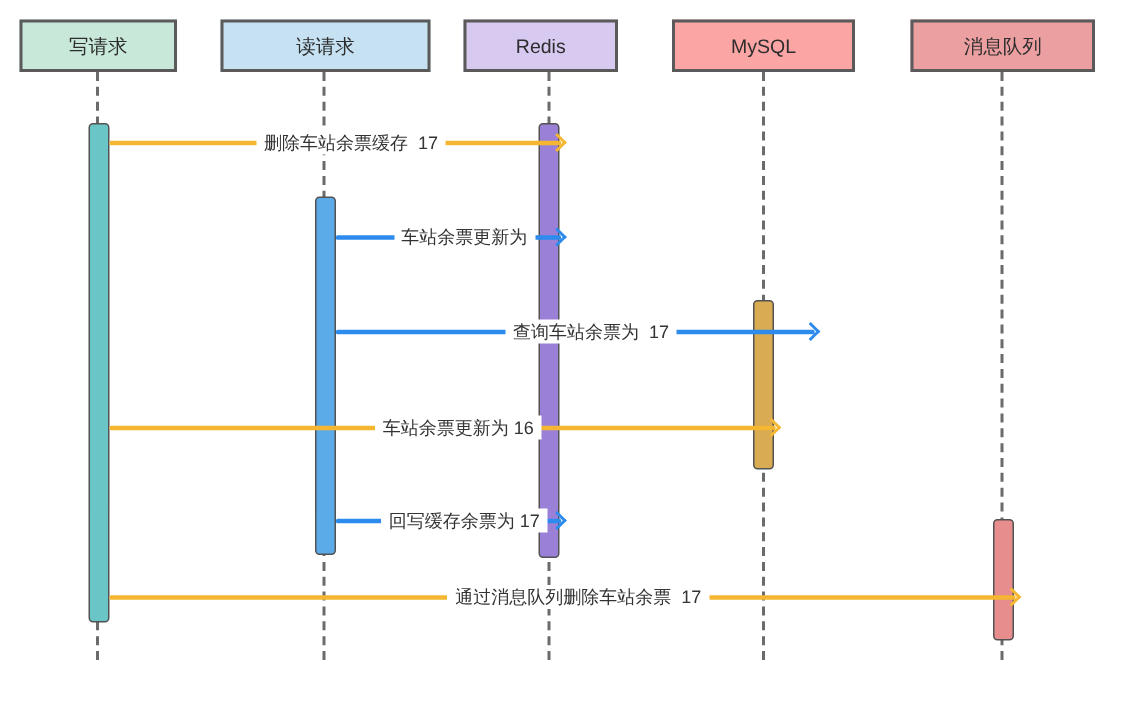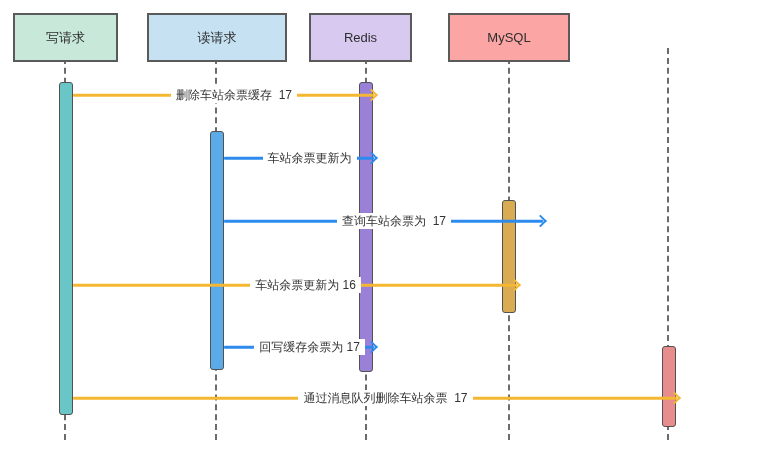--- a/index.html
+++ b/index.html
@@ -4,21 +4,21 @@
 <style>
   html,body { margin:0; padding:0; background:#ffffff; }
   .canvas {
     position:relative; width:758px; height:467px; background:#ffffff;
     font-family:"Liberation Sans","DejaVu Sans",sans-serif; overflow:hidden;
   }
   .lifeline {
     position:absolute; width:0; border-left:2px dashed #6b6b6b; z-index:1;
   }
   .pbox {
-    position:absolute; top:13px; height:49px; border:2px solid #5a5a5a;
+    position:absolute; top:13px; height:35px; border:2px solid #5a5a5a;
     display:flex; align-items:center; justify-content:center;
     font-size:13px; color:#2d2d2d; box-sizing:border-box; z-index:4;
   }
   .abar {
     position:absolute; width:14px; border:1.5px solid #525252; border-radius:3px;
     box-sizing:border-box; z-index:2;
   }
   .msg { position:absolute; height:20px; z-index:3;
          display:flex; align-items:center; justify-content:center;padding-left:18px; }
   .msg .line { position:absolute; left:0; right:3px; top:50%; height:2.5px;
@@ -48,20 +48,23 @@
     <span>写请求</span>
   </div>
   <div class="pbox" style="left:147px; width:140px; background:#c5e1f2">
     <span>读请求</span>
   </div>
   <div class="pbox" style="left:309px; width:103px; background:#d7c9f0">
     <span>Redis</span>
   </div>
   <div class="pbox" style="left:448px; width:122px; background:#fca5a5">
     <span>MySQL</span>
+  </div>
+  <div class="pbox" style="left:607px; width:123px; background:#eb9fa1">
+    <span>消息队列</span>
   </div>
 
   <div class="abar" style="left:59px;  top:82px;  height:333px; background:#6ac5c7"></div>
   <div class="abar" style="left:210px; top:131px; height:239px; background:#5cabe9"></div>
   <div class="abar" style="left:359px; top:82px;  height:290px; background:#9b80d8"></div>
   <div class="abar" style="left:502px; top:200px; height:113px; background:#d9ab52"></div>
   <div class="abar" style="left:662px; top:346px; height:81px;  background:#e88d8d"></div>
 
   <div class="msg yellow" style="left:73px;  top:85px;  width:286px">
     <div class="line"></div>

